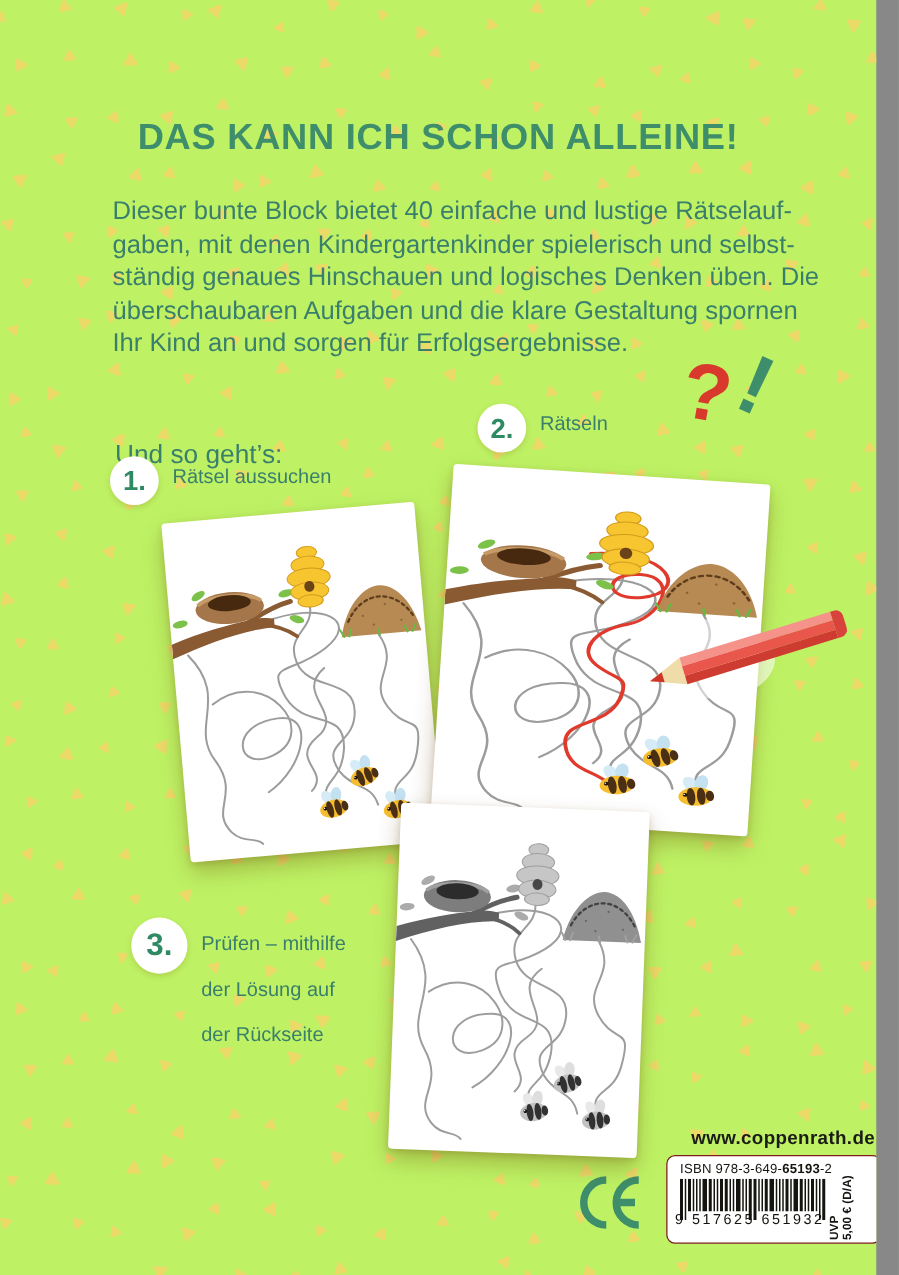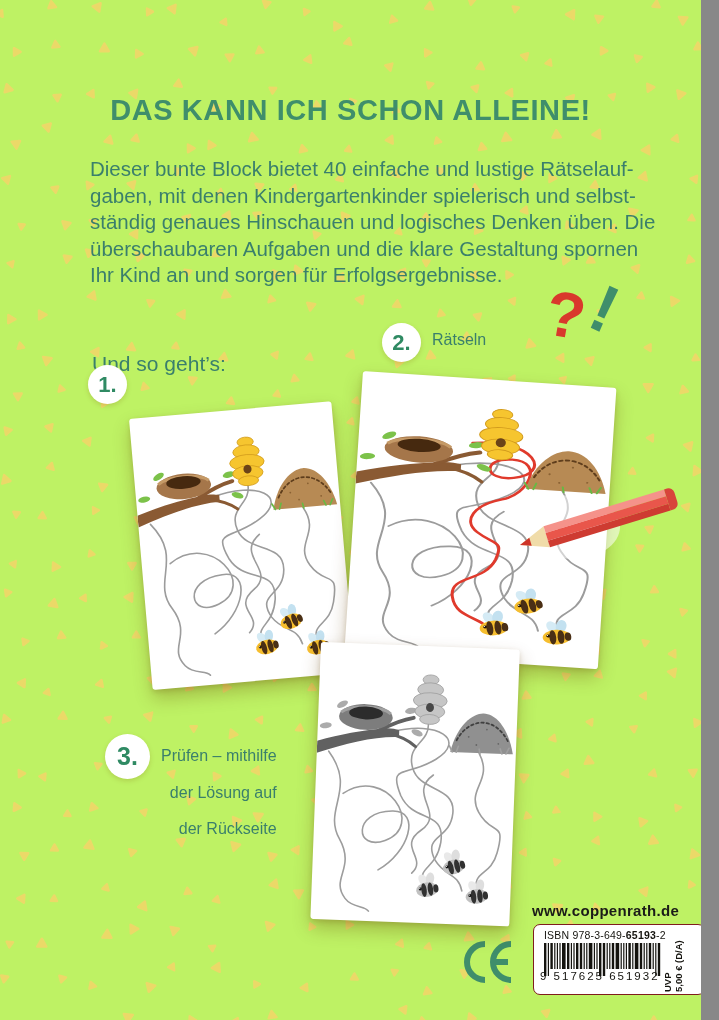--- a/index.html
+++ b/index.html
@@ -16,39 +16,39 @@
 
   .badge{position:absolute;background:#fff;border-radius:50%;z-index:2;
          display:flex;align-items:center;justify-content:center;
          font-weight:800;color:#2F8A63;box-shadow:0 2px 5px rgba(120,80,0,.20);}
   #badge1{left:88px;top:365px;width:39px;height:39px;font-size:22px;}
   #badge2{left:382px;top:323px;width:39px;height:39px;font-size:22px;}
   #badge3{left:105px;top:734px;width:45px;height:45px;font-size:25px;}
   .step-label{position:absolute;color:#3A7F6C;font-size:16px;z-index:2;}
   #label1{left:138px;top:373px;}
   #label2{left:432px;top:331px;}
-  #label3{left:161px;top:738px;line-height:36.5px;white-space:pre-line;text-align:right;}
+  #label3{left:161px;top:738px;line-height:36.5px;white-space:pre-line;}
 
   
   #qbang{position:absolute;left:546px;top:280px;z-index:2;font-weight:800;font-size:64px;line-height:1;}
   #qbang .q{display:inline-block;color:#D9382C;transform:rotate(10deg);}
   #qbang .x{display:inline-block;color:#3F8E6B;font-size:67px;transform:rotate(24deg) translate(3px,-7px);margin-left:3px;}
 
   
   .card{position:absolute;background:#fff;border-radius:3px;transform-origin:top left;
         box-shadow:0 9px 18px rgba(99,64,0,.30),0 2px 5px rgba(99,64,0,.18);}
   .card svg{position:absolute;inset:0;width:100%;height:100%;}
   #card1{left:129px;top:419px;width:203px;height:272px;transform:rotate(-5deg);z-index:3;}
   #card2{left:363px;top:371px;width:254px;height:282px;transform:rotate(3.8deg);z-index:4;}
   #card3{left:321px;top:642px;width:199px;height:277px;transform:rotate(2.2deg);z-index:5;}
   #card3 svg{filter:grayscale(1) contrast(1.02);}
   #pencil-overlay{position:absolute;left:500px;top:455px;width:205px;height:125px;z-index:6;pointer-events:none;}
 
   
-  #website{position:absolute;left:532px;top:902px;z-index:2;
+  #website{position:absolute;left:553px;top:902px;z-index:2;
            font-size:15px;font-weight:700;color:#1B1B18;letter-spacing:.3px;}
   #ce{position:absolute;left:459px;top:937px;z-index:2;}
   #barcode-box{position:absolute;left:533px;top:924px;width:170px;height:69px;z-index:2;
                background:#fff;border:1px solid #7f1d1d;border-radius:7px;}
   #isbn-line{position:absolute;left:10px;top:4px;font-size:10.5px;color:#15140f;letter-spacing:.2px;}
   #isbn-line .b{font-weight:800;}
   #bars{position:absolute;left:8px;top:18px;}
   #bar-digits{position:absolute;left:6px;top:45px;font-size:11.5px;color:#15140f;
               letter-spacing:2px;font-family:"Liberation Sans",sans-serif;}
   #price-block{position:absolute;left:108px;top:23px;width:64px;height:24px;
@@ -515,20 +515,21 @@
 
   <div id="heading">DAS KANN ICH SCHON ALLEINE!</div>
   <div id="intro">Dieser bunte Block bietet 40 einfache und lustige Rätselauf-
 gaben, mit denen Kindergartenkinder spielerisch und selbst-
 ständig genaues Hinschauen und logisches Denken üben. Die
 überschaubaren Aufgaben und die klare Gestaltung spornen
 Ihr Kind an und sorgen für Erfolgsergebnisse.</div>
   <div id="steps-intro">Und so geht’s:</div>
 
   <div class="badge" id="badge1">1.</div>
+  <div class="step-label" id="label1">Rätsel aussuchen</div>
   <div class="badge" id="badge2">2.</div>
   <div class="step-label" id="label2">Rätseln</div>
   <div class="badge" id="badge3">3.</div>
   <div class="step-label" id="label3">Prüfen – mithilfe
 der Lösung auf
 der Rückseite</div>
 
   <div id="qbang">
     <span class="q">?</span><span class="x">!</span>
   </div>

